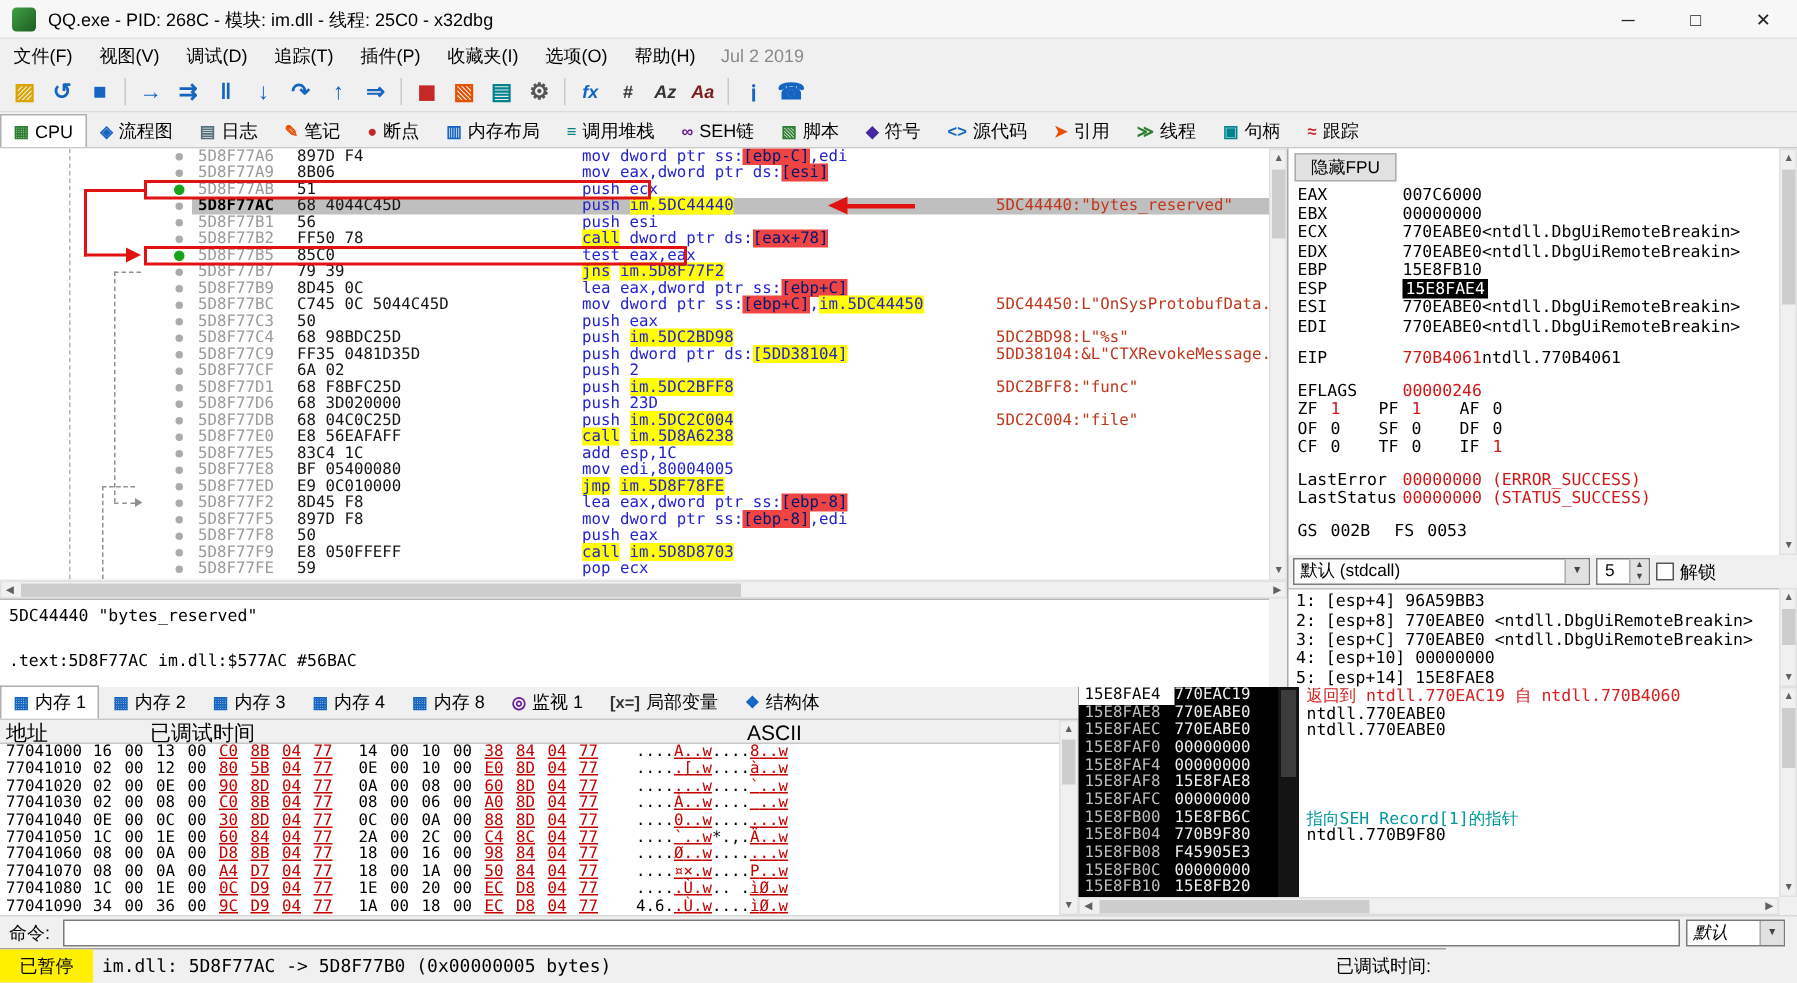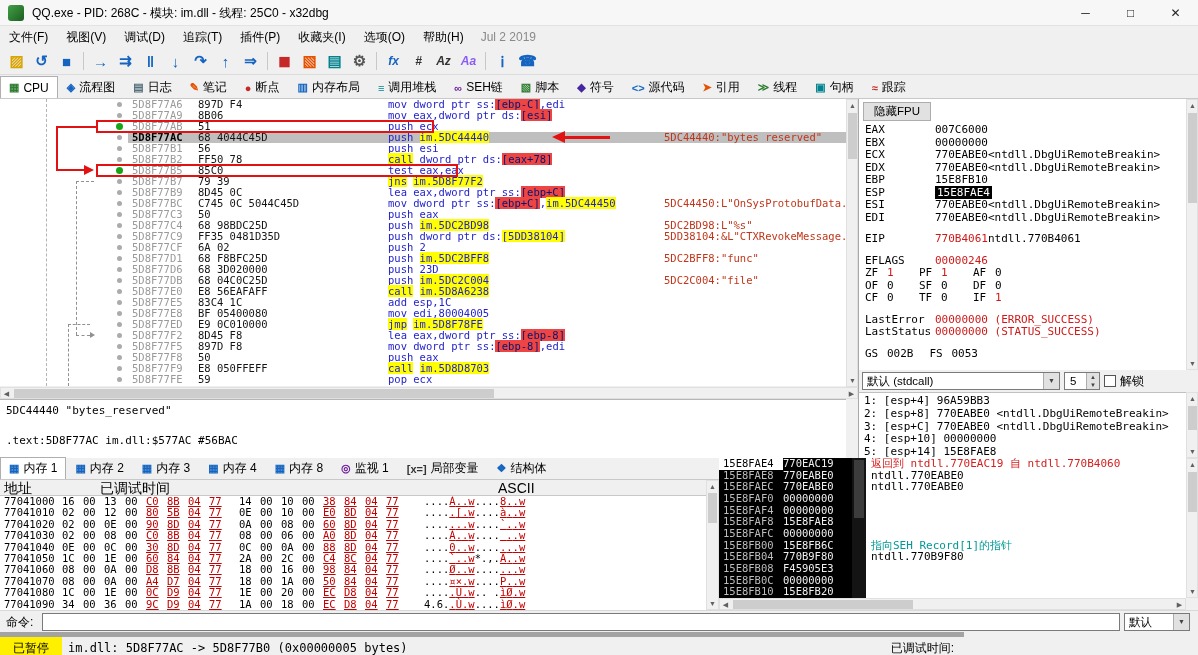--- a/index.html
+++ b/index.html
@@ -112,23 +112,23 @@
   .ssel .saddr { background:#FFF; color:#000; }
   #stack-notes { position:absolute; left:866px; top:458px; width:320px; height:140px; background:#FFF; overflow:hidden; font-family:"DejaVu Sans Mono",monospace; font-size:11px; }
   .snote { height:11.66px; line-height:11.6px; padding-left:5px; white-space:nowrap; overflow:hidden; }
   .snote.red { color:#D42020; }
   .snote.teal { color:#009898; }
 
   
   #cmdbar { position:absolute; left:0; top:610px; width:1198px; height:22px; background:#F0F0F0; border-top:1px solid #D8D8D8; }
   #cmd-label { position:absolute; left:6px; top:0; line-height:22px; font-size:12px; }
   #cmd-input { position:absolute; left:42px; top:2px; width:1078px; height:18px; border:1px solid #7A7A7A; background:#FFF; font-size:11.5px; padding:0 4px; font-family:"DejaVu Sans Mono",monospace; }
-  #cmd-combo { position:absolute; left:1124px; top:2px; width:66px; }
-
-  #statusbar { position:absolute; left:0; top:632px; width:964px; height:23px; background:#F0F0F0; border-top:5px solid #a3a3a3; }
+  #cmd-combo { position:absolute; left:1124px; top:2px; width:66px;font-style:italic; }
+
+  #statusbar { position:absolute; left:0; top:632px; width:964px; height:23px; background:#F0F0F0; border-top:1px solid #a3a3a3; }
   #stat-state { position:absolute; left:0; top:0; width:62px; height:23px; background:#FFF000; text-align:center; line-height:23px; font-size:12px; }
   #stat-msg { position:absolute; left:68px; top:0; line-height:23px; font-size:12px; font-family:"DejaVu Sans Mono",monospace; }
   #stat-right { position:absolute; right:10px; top:0; line-height:23px; font-size:12px; }
 
   
   .redbox { position:absolute; border:2px solid #E31212; background:transparent; }
   .redline { position:absolute; }
   .pointer-none { pointer-events:none; }
 </style>
 </head>
@@ -159,21 +159,21 @@
     <span class="tbtn" style="color: rgb(21, 101, 192);">⇒</span>
     <span class="tsep"></span>
     <span class="tbtn" style="color: rgb(198, 40, 40);">◼</span>
     <span class="tbtn" style="color: rgb(230, 81, 0);">▧</span>
     <span class="tbtn" style="color: rgb(0, 131, 143);">▤</span>
     <span class="tbtn" style="color: rgb(85, 85, 85);">⚙</span>
     <span class="tsep"></span>
     <span class="tbtn ttext" style="color: rgb(21, 101, 192);">fx</span>
     <span class="tbtn ttext" style="color: rgb(51, 51, 51);">#</span>
     <span class="tbtn ttext" style="color: rgb(51, 51, 51);">Az</span>
-    <span class="tbtn ttext" style="color: #8b5cf6;">Aa</span>
+    <span class="tbtn ttext" style="color: #7f1d1d;">Aa</span>
     <span class="tsep"></span>
     <span class="tbtn" style="color: rgb(21, 101, 192);">ℹ</span>
     <span class="tbtn" style="color: rgb(21, 101, 192);">☎</span>
   </div>
 <div id="viewtabs">
     <span class="tab active">
       <span class="tabicon" style="color: rgb(46, 125, 50);">▦</span>
       <span class="tablabel">CPU</span>
     </span>
     <span class="tab">

